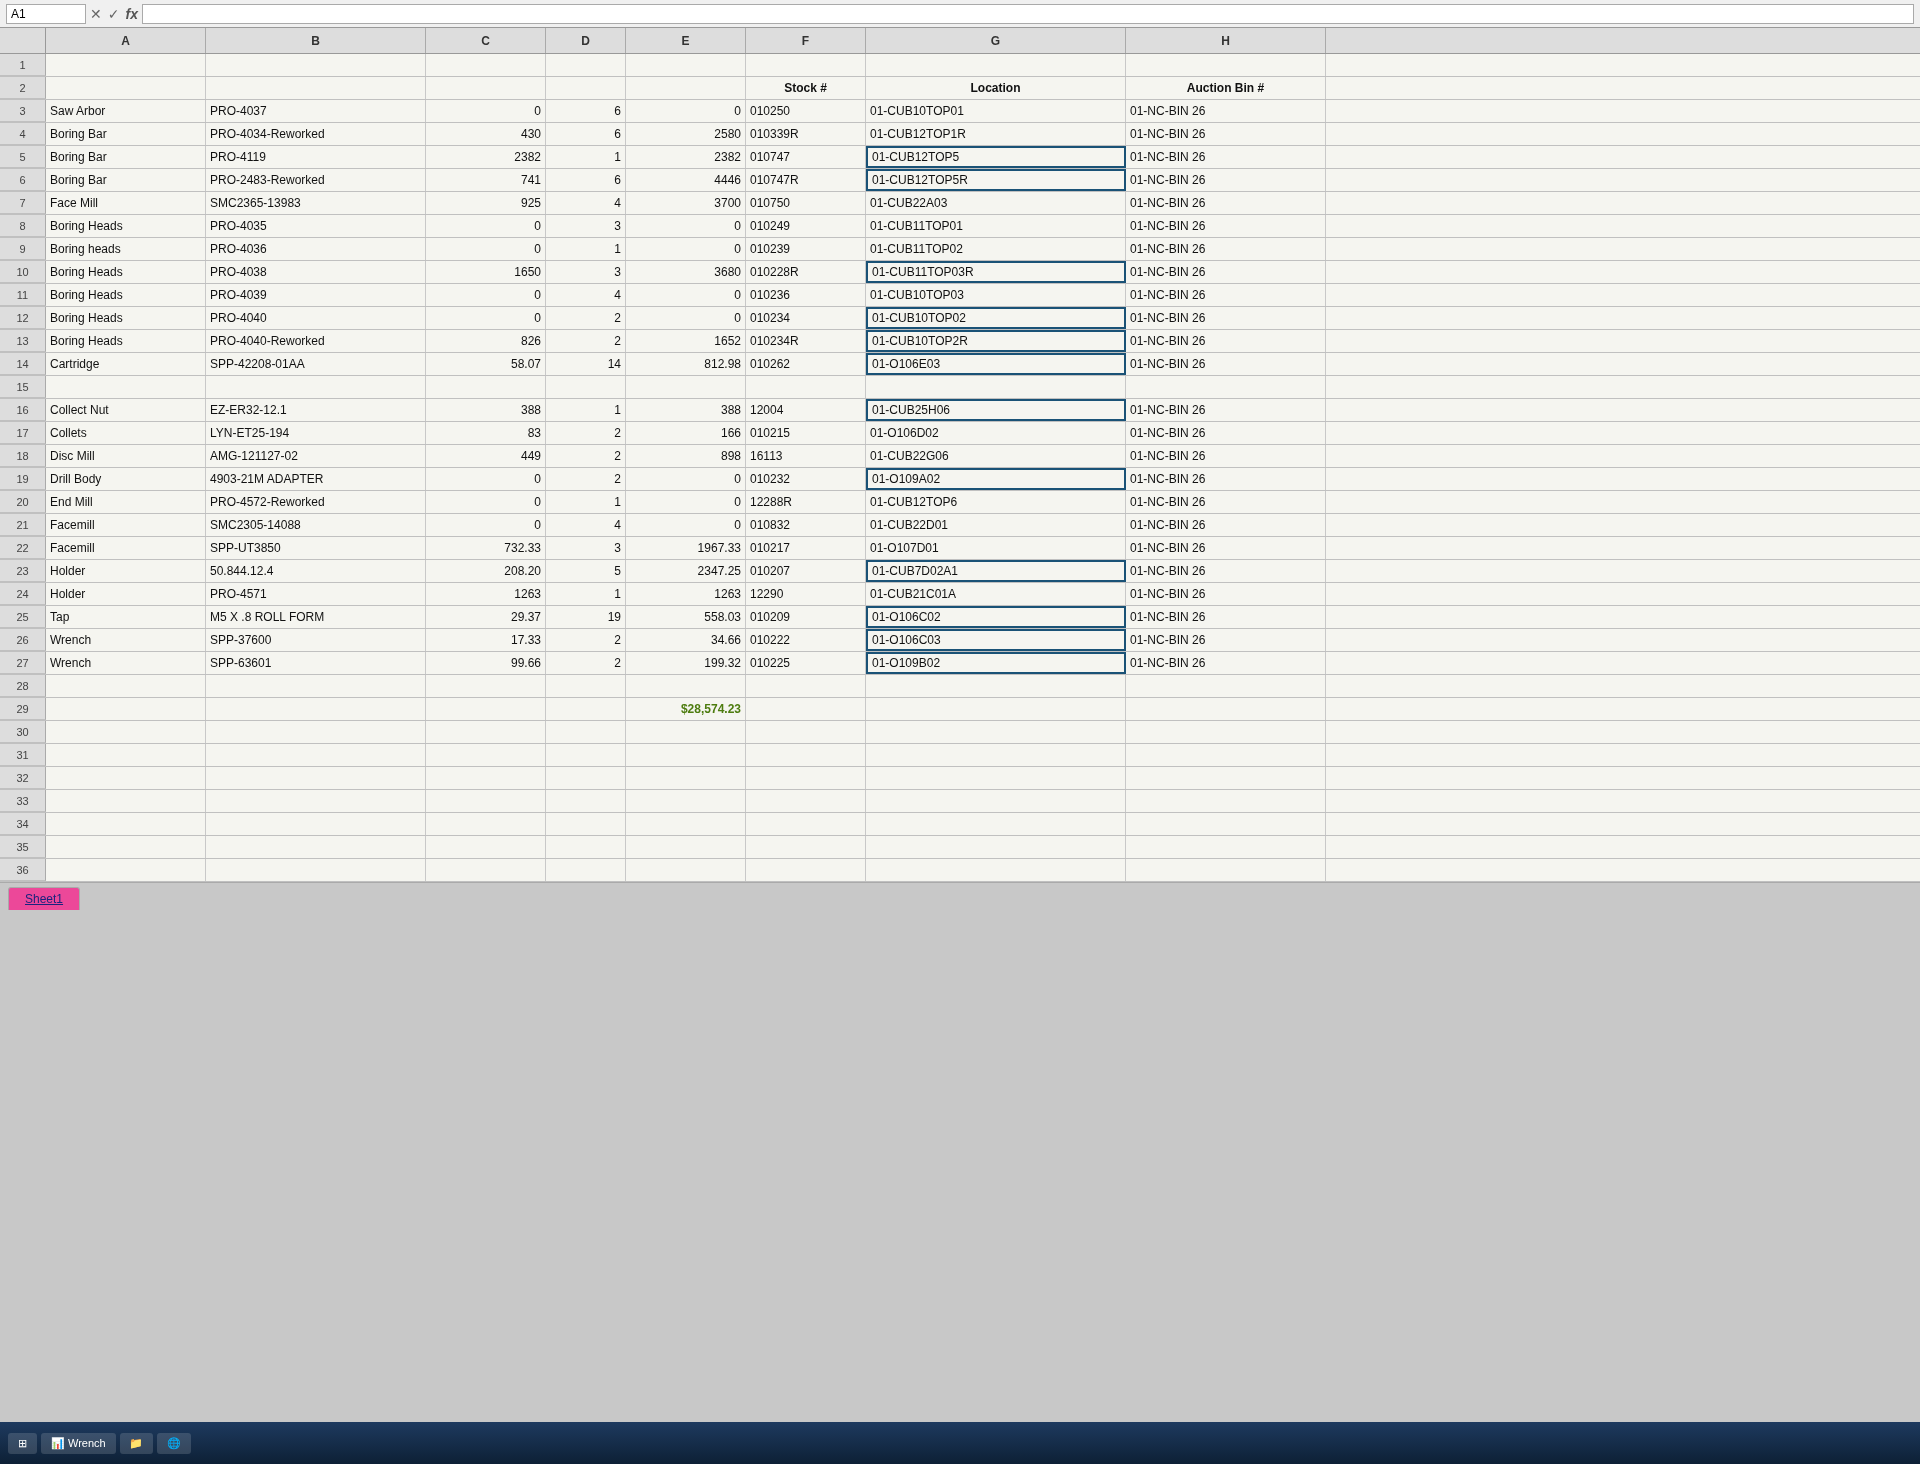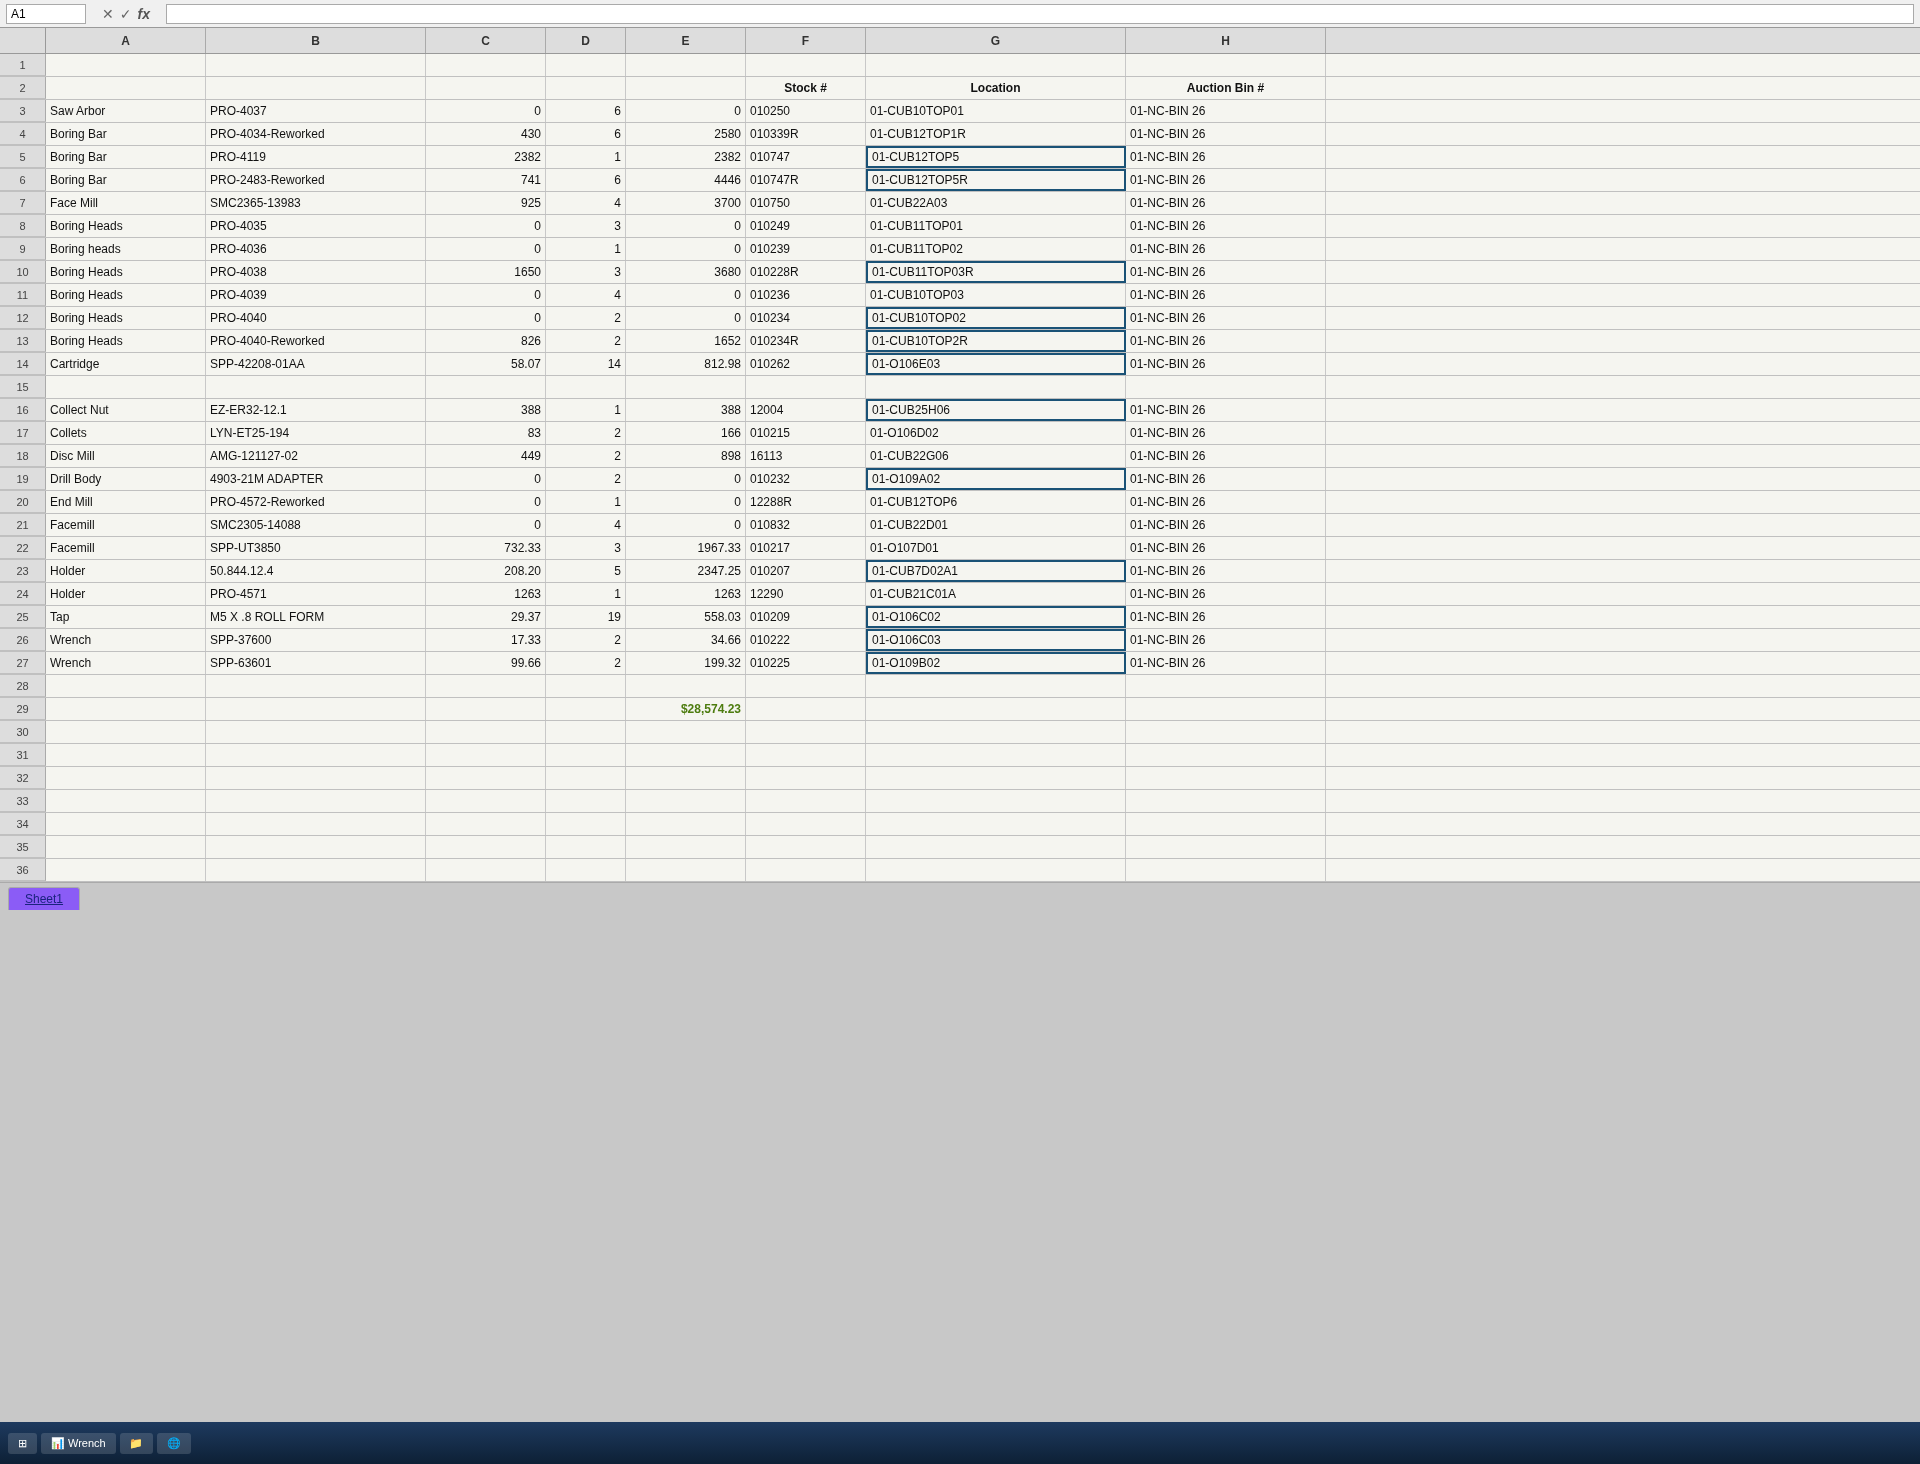--- a/index.html
+++ b/index.html
@@ -13,21 +13,21 @@
     }
 
     
     .formula-bar {
       display: flex;
       align-items: center;
       background: #f0f0f0;
       border-bottom: 1px solid #999;
       height: 28px;
       padding: 0 6px;
-      gap: 12px;
+      gap: 0;
     }
     .name-box {
       width: 80px;
       border: 1px solid #aaa;
       padding: 2px 4px;
       background: white;
       font-size: 12px;
     }
     .formula-icons {
       display: flex;
@@ -134,21 +134,21 @@
     .col-h { width: 200px; min-width: 200px; }
 
     .sheet-tabs {
       display: flex;
       background: #c8c8c8;
       padding: 4px 8px 0 8px;
       border-top: 1px solid #aaa;
     }
     .sheet-tab {
       padding: 4px 16px;
-      background: #8b5cf6;
+      background: #ec4899;
       border: 1px solid #aaa;
       border-bottom: none;
       font-size: 12px;
       cursor: pointer;
       margin-right: 2px;
       border-radius: 3px 3px 0 0;
       text-decoration: underline;
       color: #1a237e;
     }
 

